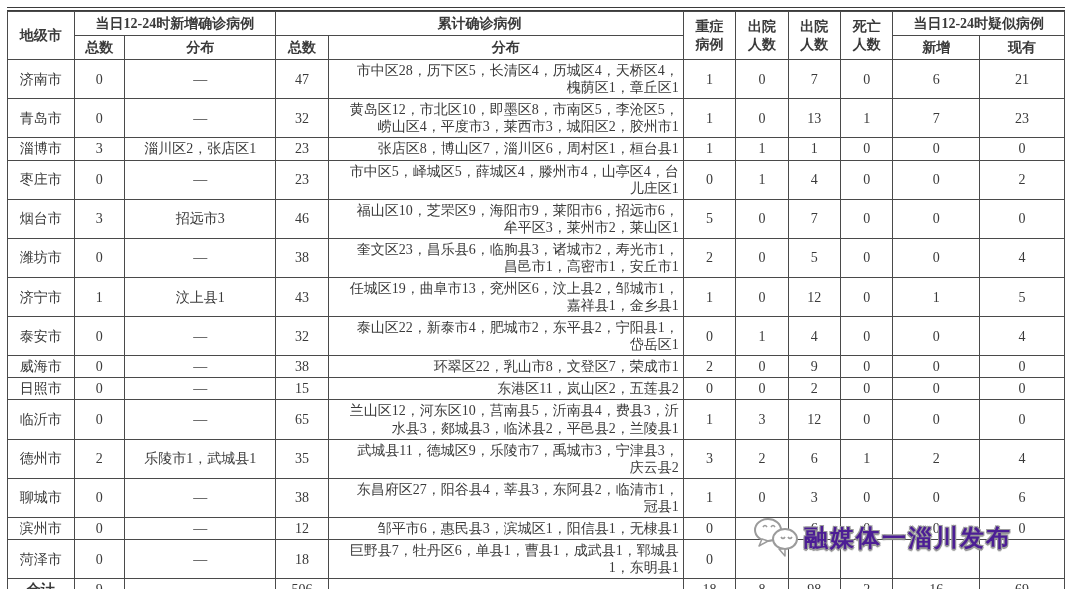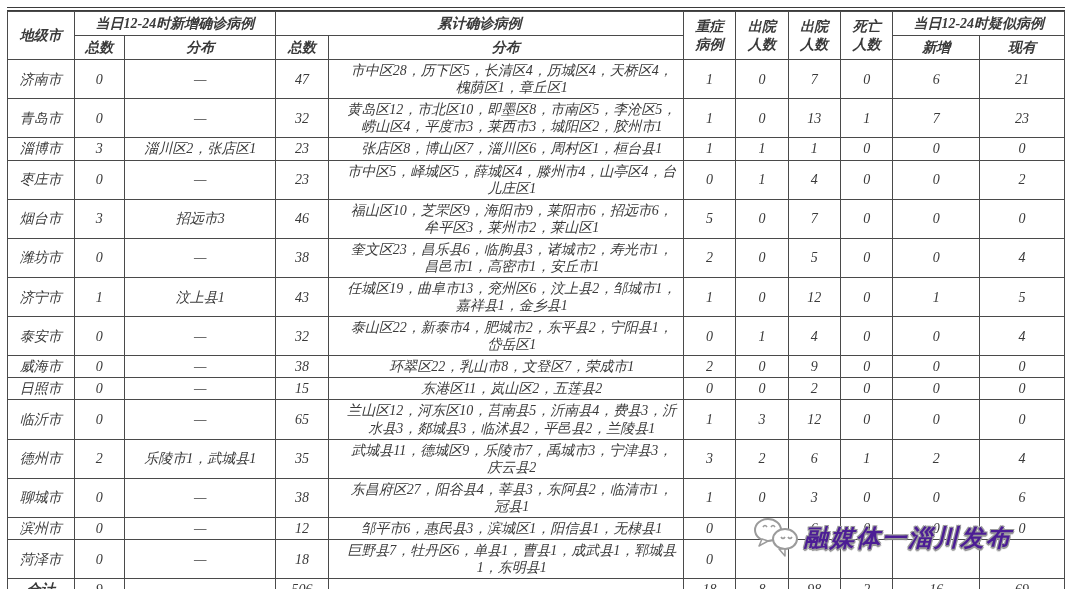--- a/index.html
+++ b/index.html
@@ -9,21 +9,20 @@
     width: 1080px;
     height: 589px;
     overflow: hidden;
     font-family: "Liberation Serif", "DejaVu Serif", serif;
     color: #333333;
   }
   .page {
     position: relative;
     width: 992px;
     height: 589px;
-    font-style: italic;
   }
   .table-wrap {
     position: absolute;
     left: 7px;
     top: 7px;
     border-top: 4px double #3b3b3b;
     border-bottom: 4px double #3b3b3b;
   }
   table {
     border-collapse: collapse;
@@ -48,21 +47,21 @@
   }
   th .wrap2 {
     display: inline-block;
     width: 2.05em;
     word-break: break-all;
     white-space: normal;
     line-height: 1.25;
     text-align: center;
   }
   td.dist {
-    text-align: center;
+    text-align: right;
     padding-left: 16px;
     padding-right: 4px;
   }
   tr.total td {
     font-size: 14px;
   }
   tr.total td.city-cell {
     font-weight: bold;
   }
   .watermark {

